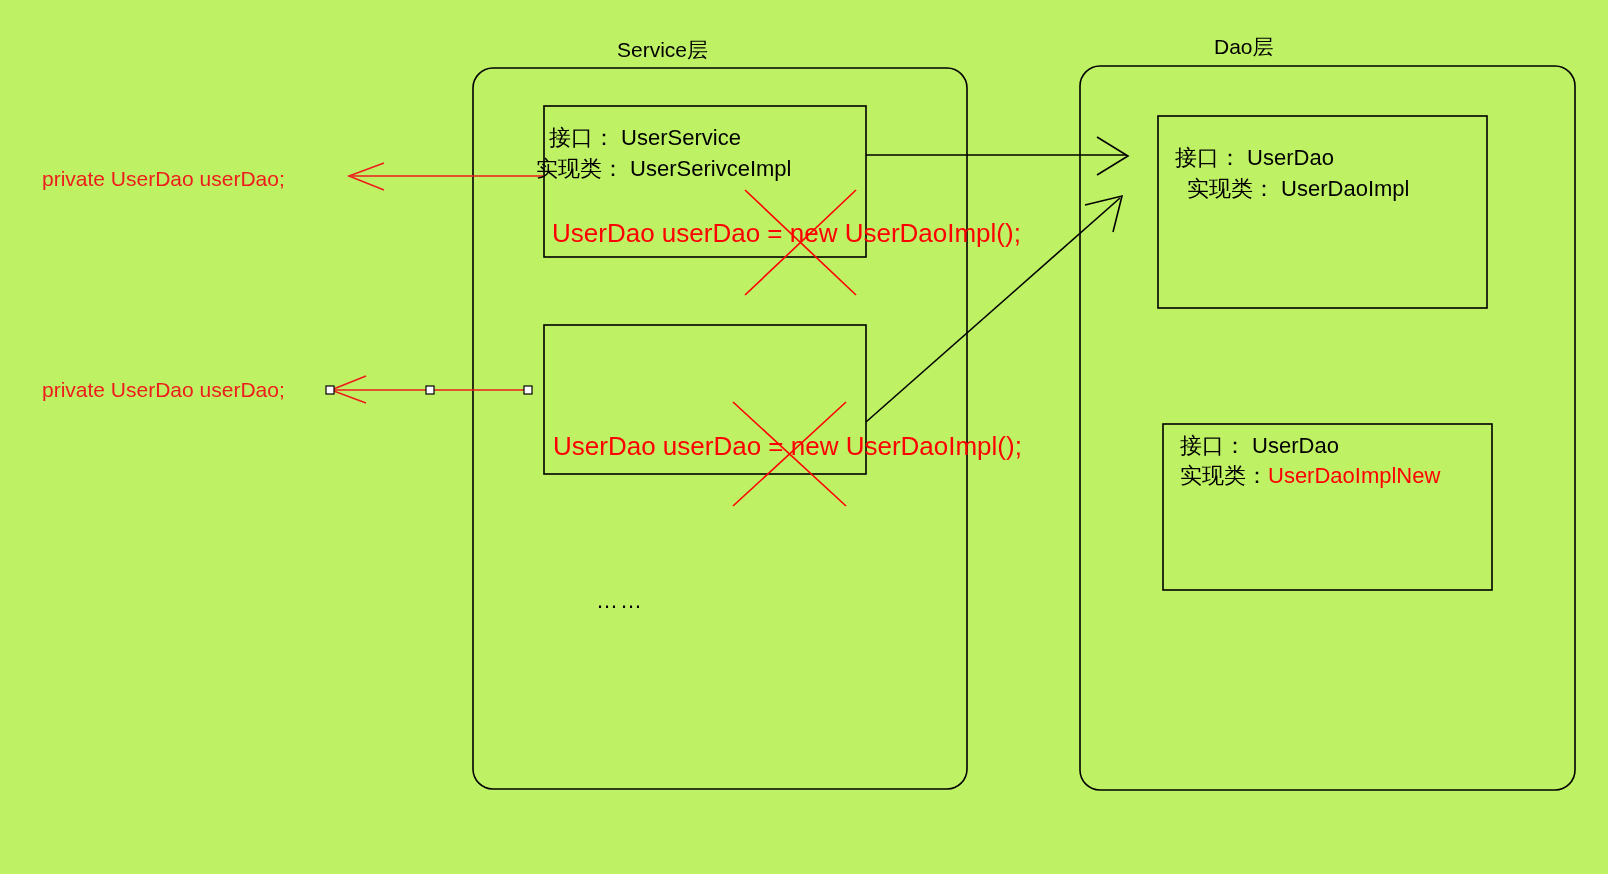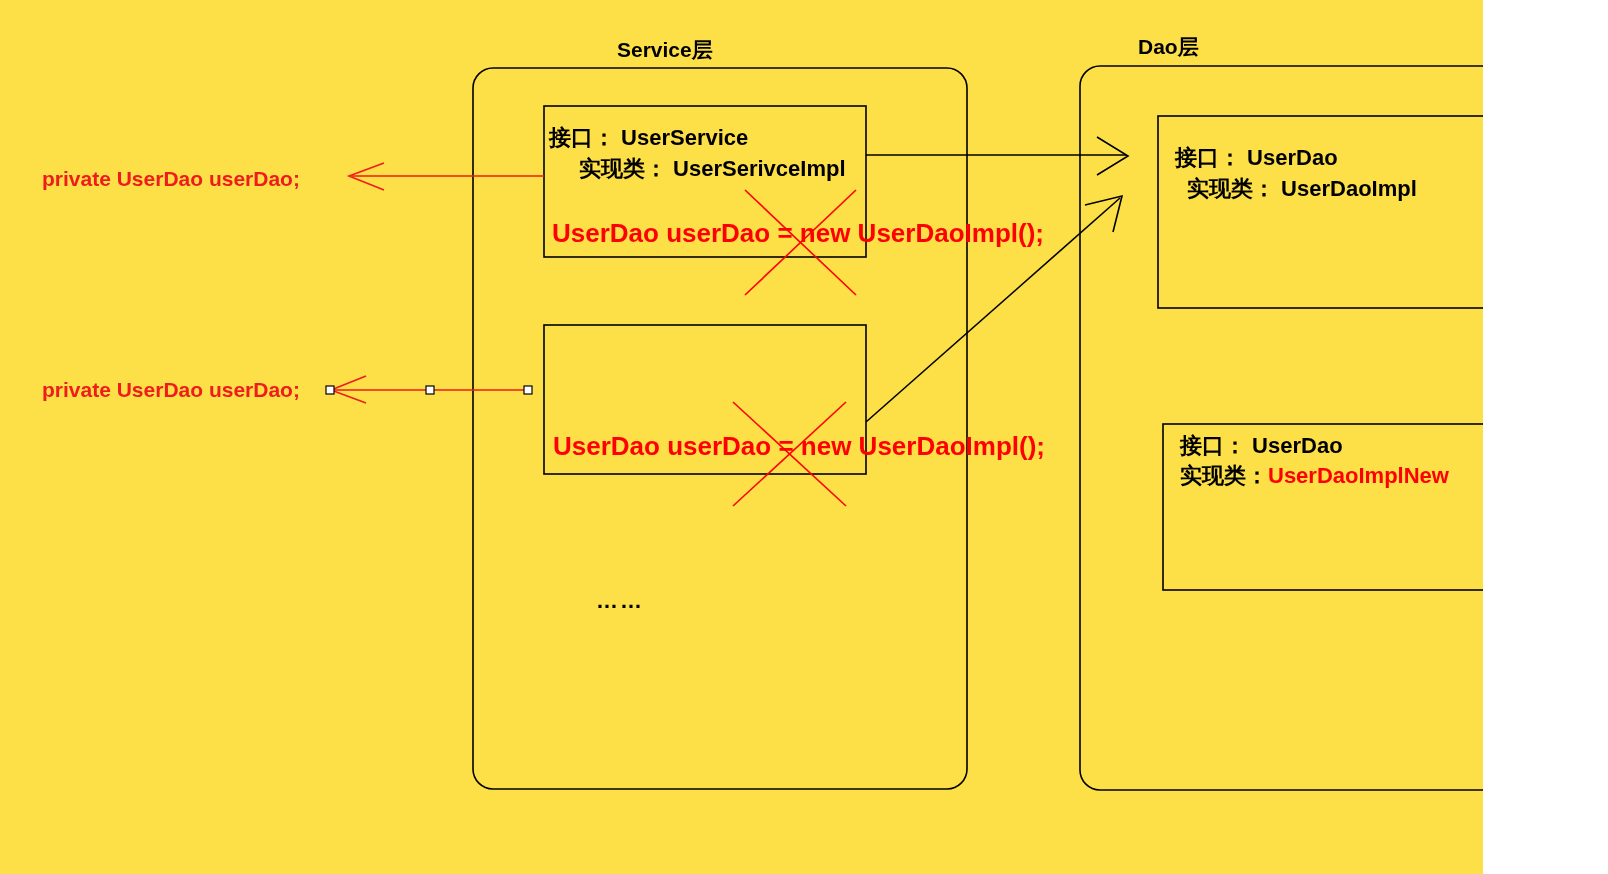--- a/index.html
+++ b/index.html
@@ -5,25 +5,24 @@
   html, body {
     margin: 0;
     padding: 0;
     background: #ffffff;
   }
   body {
     font-family: "Liberation Sans", "DejaVu Sans", sans-serif;
   }
   #canvas {
     position: relative;
-    width: 1483px;
+    width: 1608px;
     height: 874px;
-    background: #fde047;
+    background: #bef264;
     overflow: hidden;
-    font-weight: bold;
   }
   svg.layer {
     position: absolute;
     left: 0;
     top: 0;
     width: 1608px;
     height: 874px;
     pointer-events: none;
   }
   .lbl {
@@ -107,25 +106,25 @@
     </g>
     <g stroke="#000000" stroke-width="1.2" fill="#ffffff">
       <rect x="326" y="386" width="8" height="8"></rect>
       <rect x="426" y="386" width="8" height="8"></rect>
       <rect x="524" y="386" width="8" height="8"></rect>
     </g>
   </svg>
 
   <div class="lbl layer-title" style="left:617px; top:36px;">Service层</div>
 
-  <div class="lbl layer-title" style="left:1138px; top:33px;">Dao层</div>
+  <div class="lbl layer-title" style="left:1214px; top:33px;">Dao层</div>
 
   <div class="lbl box-line" style="left:549px; top:123px;text-align:center;">接口： UserService</div>
 
-  <div class="lbl box-line" style="left:579px; top:154px;">实现类： UserSerivceImpl</div>
+  <div class="lbl box-line" style="left:536px; top:154px;">实现类： UserSerivceImpl</div>
 
   <div class="lbl code-red" style="left:552px; top:216px;">UserDao userDao = new UserDaoImpl();</div>
 
 
 
   <div class="lbl code-red" style="left:553px; top:429px;">UserDao userDao = new UserDaoImpl();</div>
 
   <div class="lbl ellipsis" style="left:596px; top:586px;">……</div>
 
   <div class="lbl box-line" style="left:1175px; top:143px;">接口： UserDao</div>

